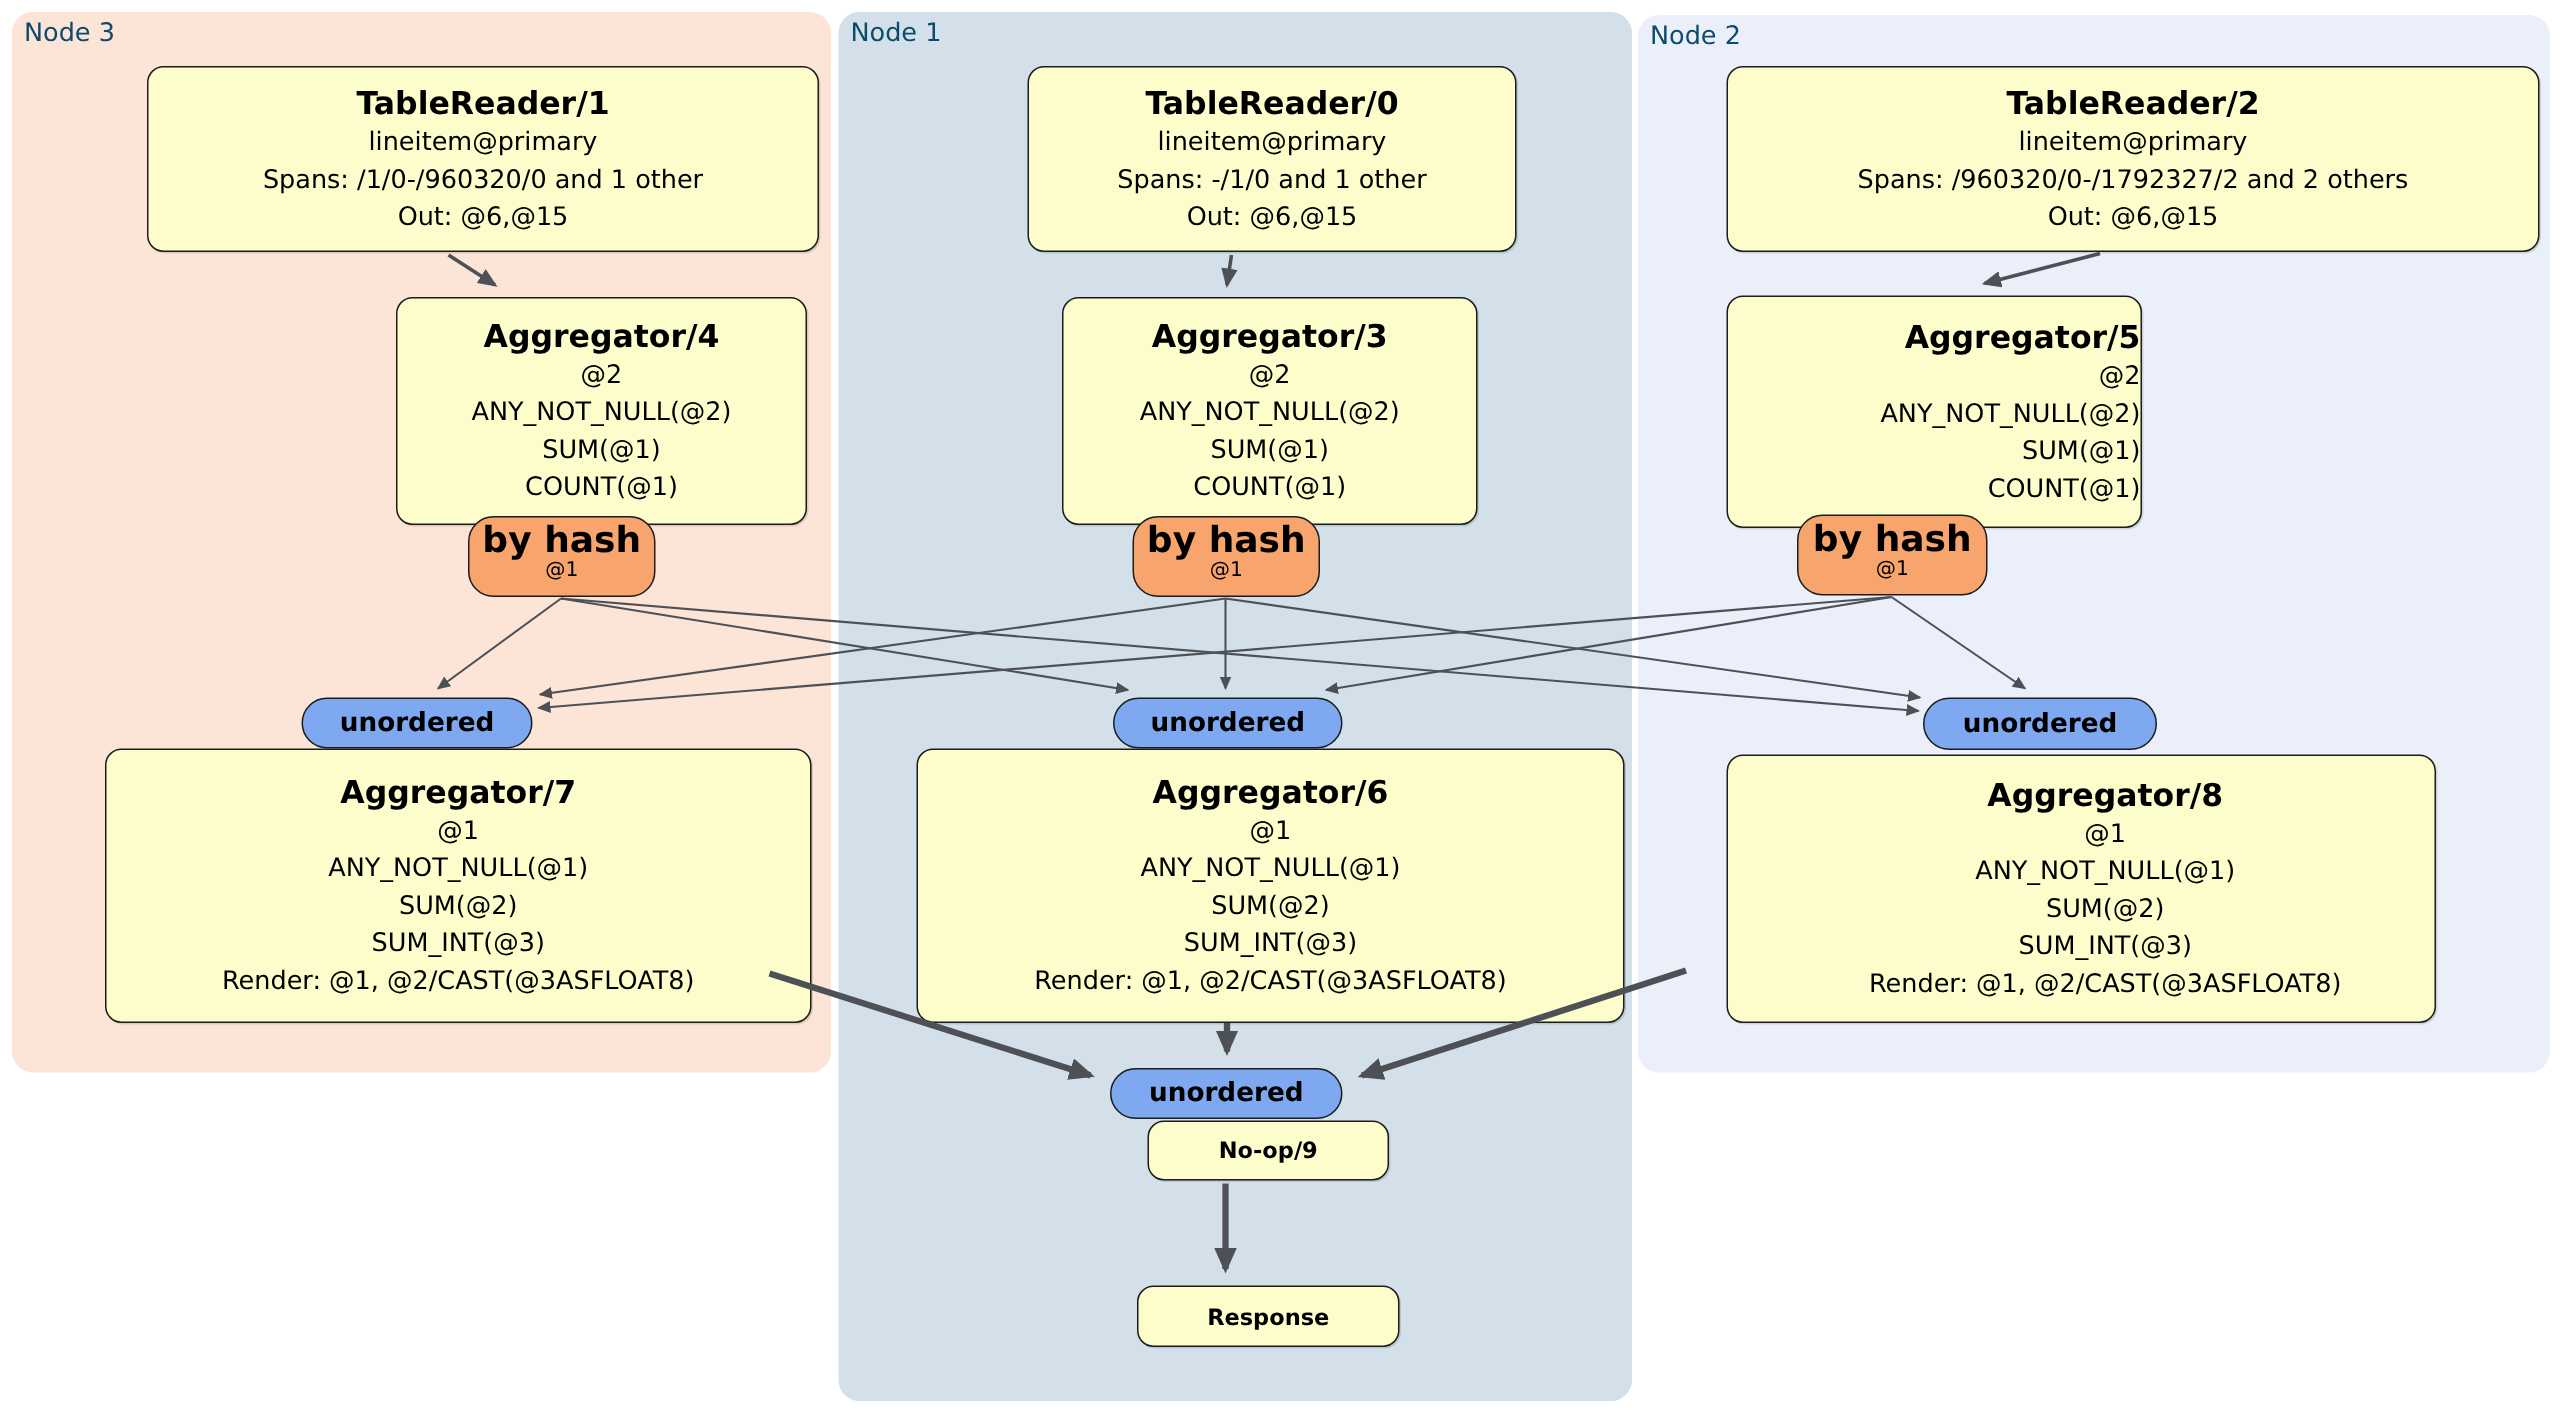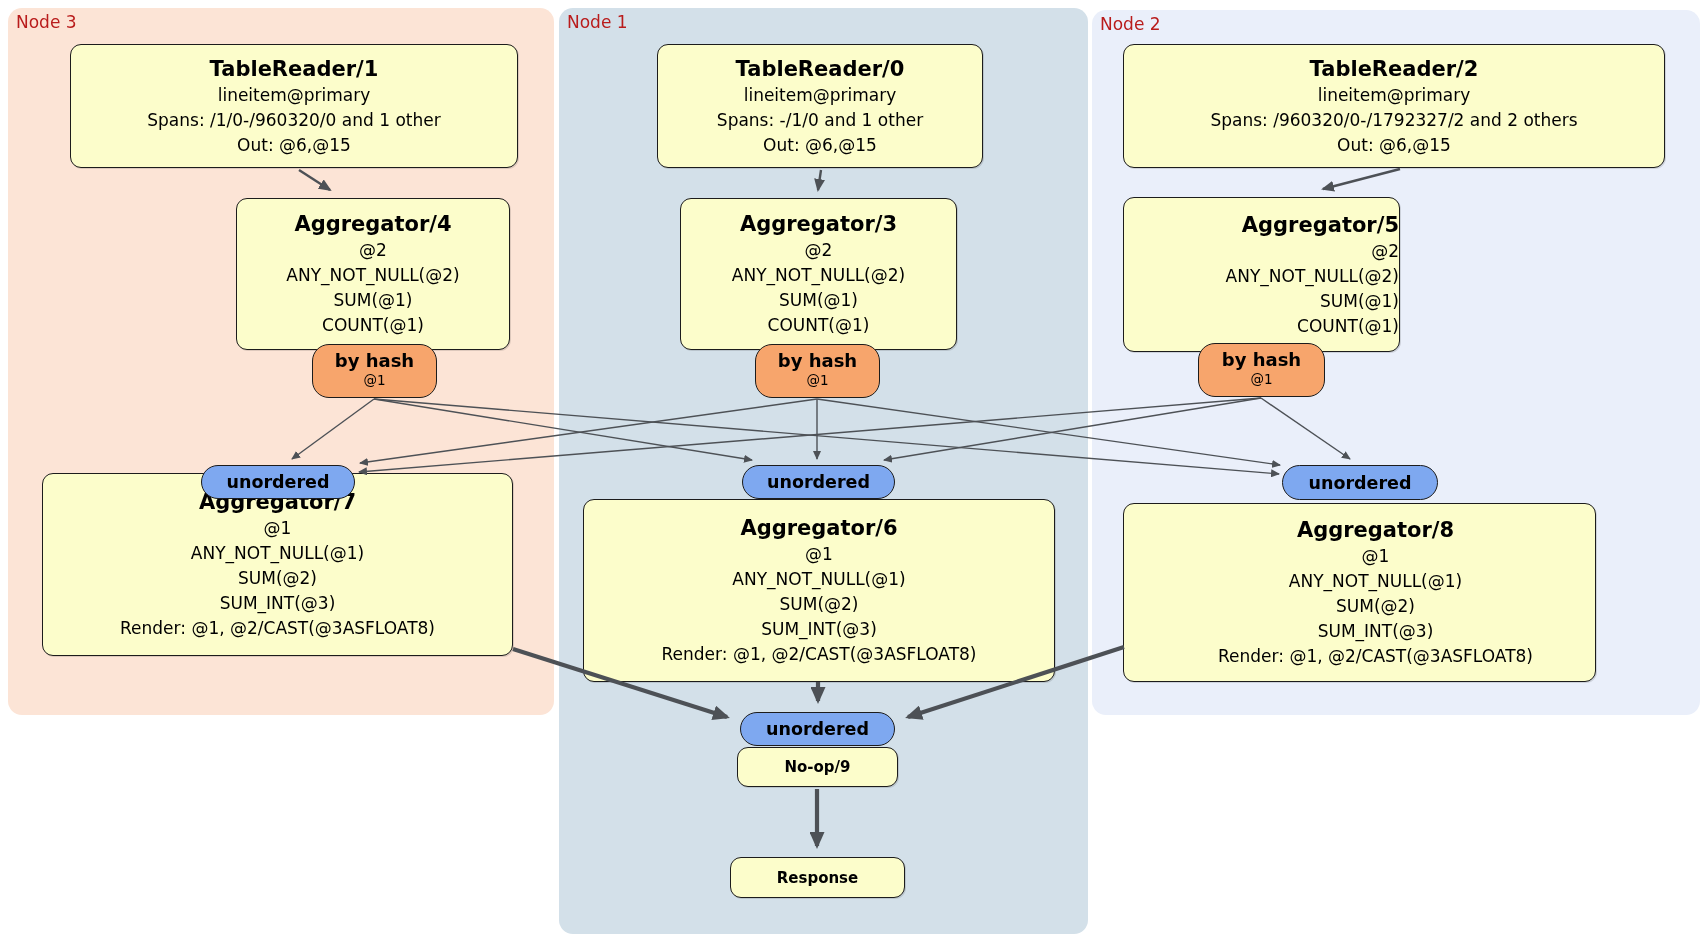--- a/index.html
+++ b/index.html
@@ -6,37 +6,38 @@
     --node3-bg:#fce4d6; --node1-bg:#d3e0e9; --node2-bg:#eaeffa;
     --processor-bg:#fcfdcb; --router-bg:#f7a56c; --sync-bg:#7ea8f0;
     --edge:#4d5156; --border:#1c1c1c;
   }
   html,body{margin:0;padding:0;background:#ffffff;}
   body{
     width:1708px;height:940px;position:relative;overflow:hidden;
     font-family:"DejaVu Sans","Liberation Sans",sans-serif;color:#000;
   }
   .nodebg{position:absolute;border-radius:14px;}
-  .nodelabel{position:absolute;font-size:17px;color:#b91c1c;white-space:nowrap;}
+  .nodelabel{position:absolute;font-size:17px;color:#0c4a6e;white-space:nowrap;}
   .proc{
     position:absolute;background:var(--processor-bg);
     border:1.6px solid var(--border);border-radius:11px;
     display:flex;flex-direction:column;justify-content:center;align-items:center;
     text-align:center;font-size:17px;line-height:25px;box-sizing:border-box;
     box-shadow:1px 1px 0 rgba(0,0,0,0.12);
+    margin-left:28px;
   }
   .proc .t{font-size:21px;font-weight:bold;line-height:28px;white-space:nowrap;}
   .proc .l{white-space:nowrap;}
   .proc.big .t{font-size:15px;}
   .router{
     position:absolute;background:var(--router-bg);
     border:1.6px solid var(--border);border-radius:17px;
     text-align:center;box-sizing:border-box;
   }
-  .router .t{font-weight:bold;font-size:18px;line-height:23px;margin-top:4px;white-space:nowrap;}
+  .router .t{font-weight:bold;font-size:24px;line-height:23px;margin-top:4px;white-space:nowrap;}
   .router .s{font-size:13.5px;line-height:17px;white-space:nowrap;}
   .sync{
     position:absolute;background:var(--sync-bg);
     border:1.6px solid var(--border);border-radius:18px;
     text-align:center;font-weight:bold;font-size:17.5px;box-sizing:border-box;
     display:flex;align-items:center;justify-content:center;white-space:nowrap;
   }
   svg.edges{position:absolute;left:0;top:0;pointer-events:none;}
   svg.edges line{stroke:var(--edge);}
   line.e-thin{stroke-width:1.4px;}
@@ -92,21 +93,21 @@
 </div>
 
 <div class="proc" style="left:1123px;top:197px;width:277px;height:155px;align-items:flex-end;">
   <div class="t">Aggregator/5</div>
   <div class="l">@2</div>
   <div class="l">ANY_NOT_NULL(@2)</div>
   <div class="l">SUM(@1)</div>
   <div class="l">COUNT(@1)</div>
 </div>
 
-<div class="proc" style="left:42px;top:473px;width:471px;height:183px;">
+<div class="proc" style="left:42px;top:499px;width:471px;height:183px;">
   <div class="t">Aggregator/7</div>
   <div class="l">@1</div>
   <div class="l">ANY_NOT_NULL(@1)</div>
   <div class="l">SUM(@2)</div>
   <div class="l">SUM_INT(@3)</div>
   <div class="l">Render: @1, @2/CAST(@3ASFLOAT8)</div>
 </div>
 
 <div class="proc" style="left:583px;top:499px;width:472px;height:183px;">
   <div class="t">Aggregator/6</div>

